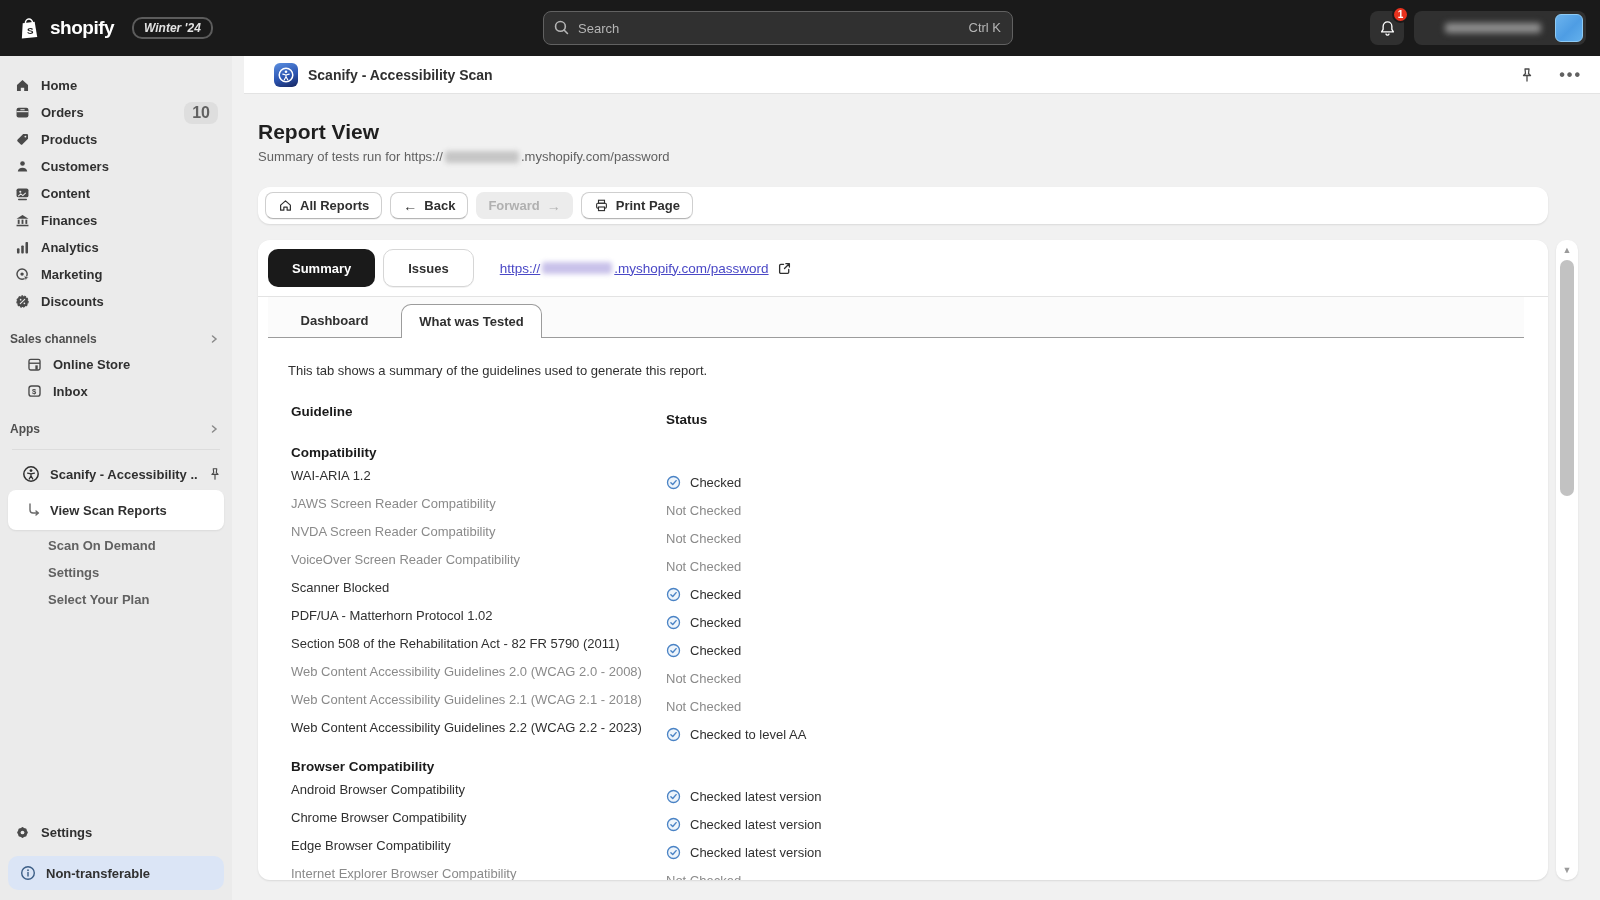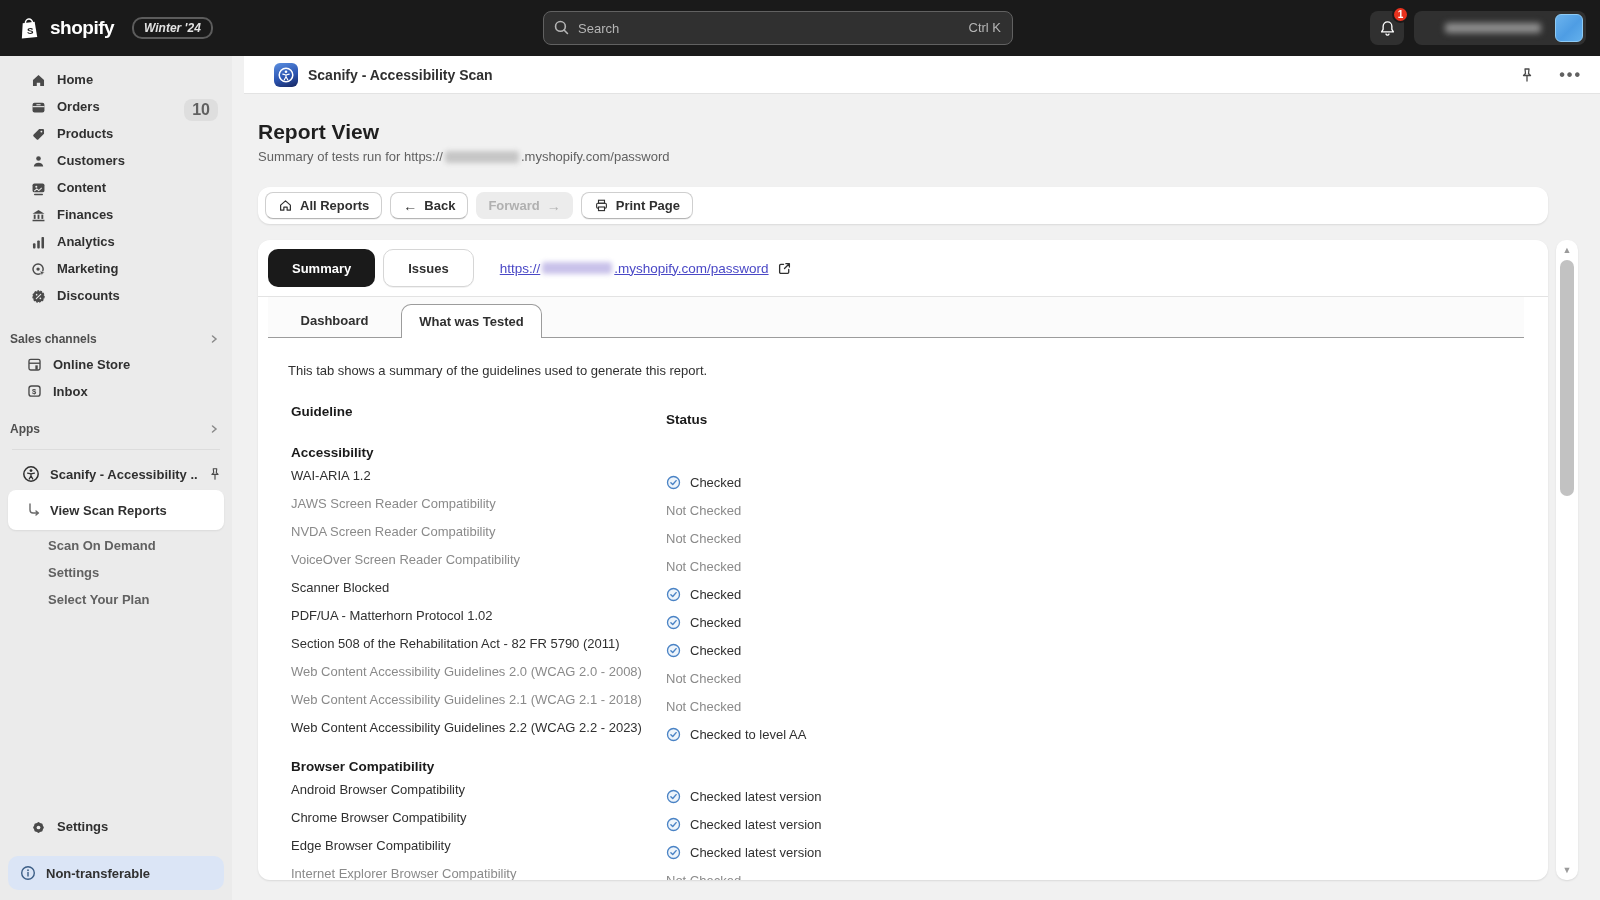--- a/index.html
+++ b/index.html
@@ -26,21 +26,21 @@
     display:flex; align-items:center; justify-content:center; padding:0 3px; }
   .profile-btn { position:absolute; right:14px; top:11px; width:172px; height:34px; background:#303030;
     border-radius:8px; display:flex; align-items:center; justify-content:flex-end; padding:3px; }
   .profile-name-blur { width:96px; height:10px; background:#8f8f8f; border-radius:3px;
     filter:blur(3px); margin-right:14px; }
   .avatar { width:28px; height:28px; border-radius:6px;
     background:linear-gradient(135deg,#6cb4ee 0%,#4e9de4 55%,#63b0ec 100%); border:1px solid #8ecbf5; }
 
   
   .sidebar { position:absolute; left:0; top:56px; width:232px; height:844px; background:#ebebeb; padding-top:16px; }
-  .nav-item { display:flex; align-items:flex-start; height:27px; padding:0 8px 0 30px; gap:10px;
+  .nav-item { display:flex; align-items:center; height:27px; padding:0 8px 0 14px; gap:10px;
     font-size:13px; font-weight:600; color:#303030; cursor:pointer; }
   .nav-item .lbl { flex:1; }
   .nav-badge { background:#dedede; color:#616161; font-size:16px; font-weight:600; border-radius:8px;
     padding:2px 8px; margin-right:6px; }
   .nav-head { display:flex; align-items:center; height:24px; margin-top:12px; padding:0 12px 0 10px;
     font-size:12px; font-weight:bold; color:#4f4f4f; }
   .nav-head .lbl { flex:1; }
   .nav-sub { display:flex; align-items:center; height:27px; padding:0 8px 0 26px; gap:10px;
     font-size:13px; font-weight:600; color:#303030; cursor:pointer; }
   .apps-divider { height:1px; background:#dcdcdc; margin:8px 12px 10px 12px; }
@@ -429,21 +429,21 @@
     </div>
 
     <div class="rc-desc">This tab shows a summary of the guidelines used to generate this report.</div>
 
     <div class="gtable">
       <div class="t-headrow">
         <div class="t-g">Guideline</div>
         <div class="t-s">Status</div>
       </div>
 
-      <div class="t-section">Accessibility</div>
+      <div class="t-section">Compatibility</div>
 
       <div class="t-row ok">
         <div class="t-g">WAI-ARIA 1.2</div>
         <div class="t-s">
             <span>
               <svg width="15" height="15" viewBox="0 0 16 16">
                 <circle cx="8" cy="8" r="6.4" fill="#edf4fb" stroke="#4a83c5" stroke-width="1.4"></circle>
                 <path d="M5.2,8.2 L7.2,10.2 L10.8,6" fill="none" stroke="#4a83c5" stroke-width="1.5" stroke-linecap="round" stroke-linejoin="round"></path>
               </svg>
             </span>

